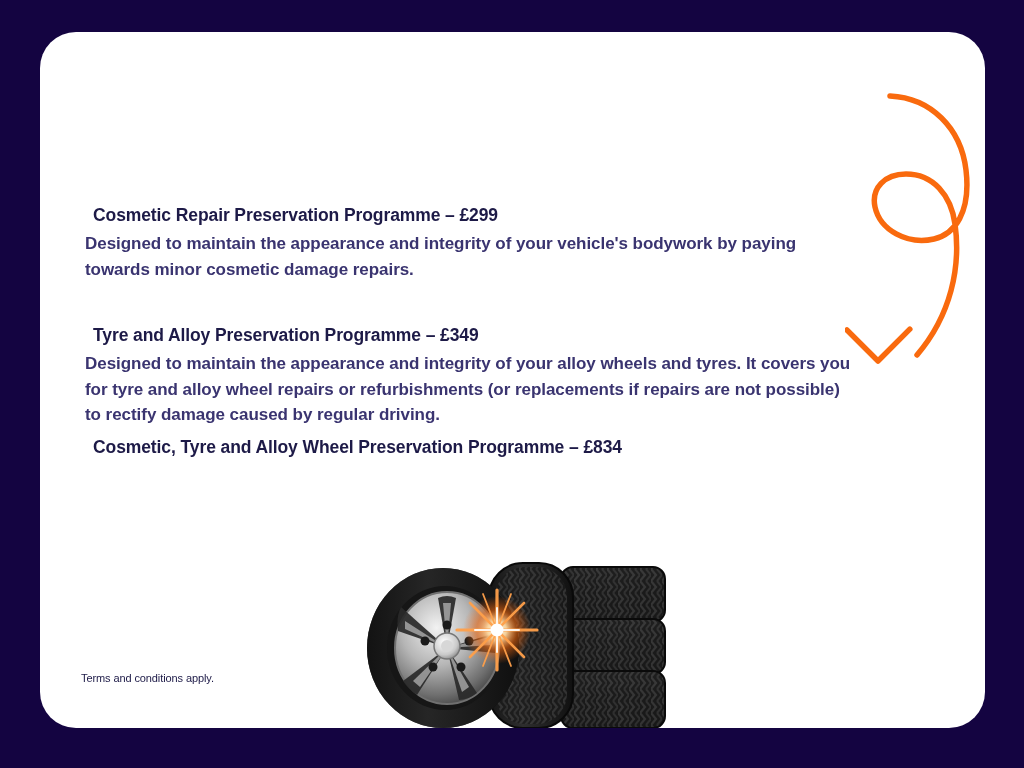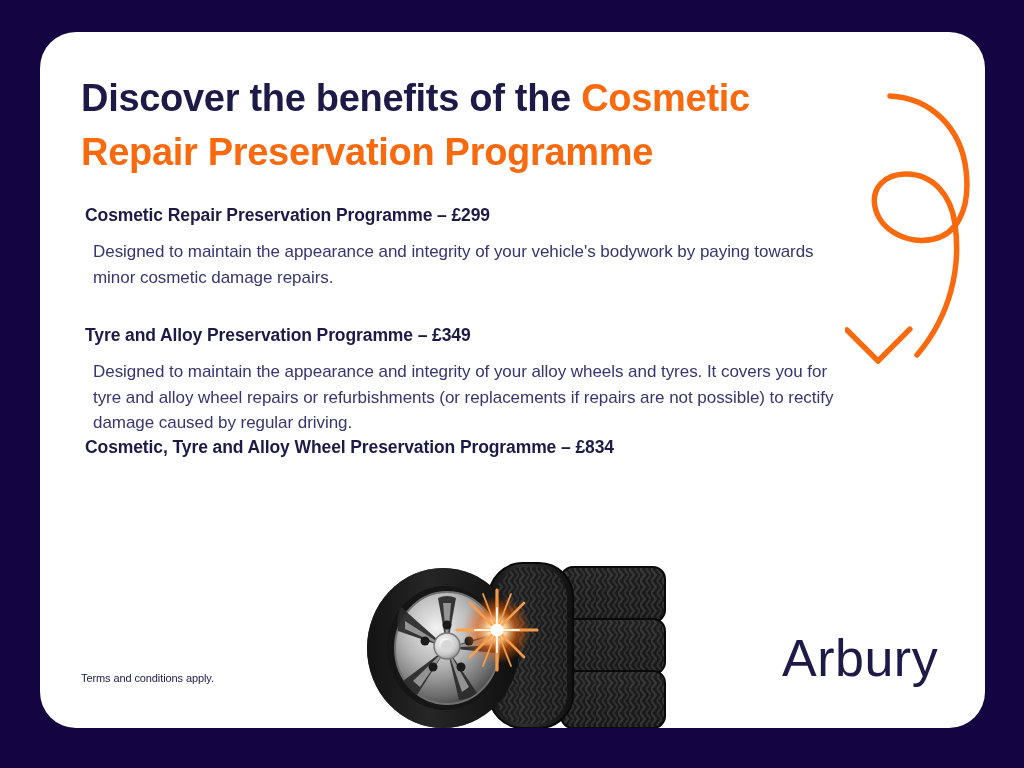--- a/index.html
+++ b/index.html
@@ -51,29 +51,29 @@
     position: absolute;
     left: 41px;
     width: 775px;
   }
   .sec-title {
     font-size: 17.5px;
     font-weight: bold;
     color: #1d1a47;
     line-height: 1.3;
     letter-spacing: -0.1px;
-    margin: 0 0 3px 4px;
+    margin: 0 0 3px 12px;
   }
   .sec-body {
     font-size: 17px;
-    font-weight: normal;
+    font-weight: bold;
     color: #3a3470;
     line-height: 1.52;
     letter-spacing: -0.05px;
-    margin: 12px;
+    margin: 4px;
   }
 
   #section-1 { top: 172px; }
   #section-2 { top: 292px; width: 780px; }
   #section-3 { top: 404px; width: 775px; }
 
   
   #terms {
     position: absolute;
     left: 41px;
@@ -116,42 +116,37 @@
   }
   #tyres svg { display: block; }
 </style>
 </head>
 <body>
 
 <div id="stage">
 
   <div id="card">
 
-    <div id="headline">
-      <span>Discover the benefits of the </span><span class="accent">Cosmetic</span><br>
-      <span class="accent">Repair Preservation Programme</span>
-    </div>
 
     <div class="section" id="section-1">
       <p class="sec-title">Cosmetic Repair Preservation Programme – £299</p>
       <p class="sec-body">Designed to maintain the appearance and integrity of your vehicle's bodywork by paying towards minor cosmetic damage repairs.</p>
     </div>
 
     <div class="section" id="section-2">
       <p class="sec-title">Tyre and Alloy Preservation Programme – £349</p>
       <p class="sec-body">Designed to maintain the appearance and integrity of your alloy wheels and tyres. It covers you for tyre and alloy wheel repairs or refurbishments (or replacements if repairs are not possible) to rectify damage caused by regular driving.</p>
     </div>
 
     <div class="section" id="section-3">
       <p class="sec-title">Cosmetic, Tyre and Alloy Wheel Preservation Programme – £834</p>
     </div>
 
     <div id="terms">Terms and conditions apply.</div>
 
-    <div id="logo">Arbury</div>
 
     <svg id="arrow" viewBox="0 0 160 310">
       <g fill="none" stroke="#f96a0e" stroke-width="5.5" stroke-linecap="round" stroke-linejoin="round">
         <path d="M 45 12
                  C 86 14, 116 44, 121 86
                  C 126 128, 110 150, 89 155
                  C 62 161, 35 146, 30 123
                  C 26 104, 40 90, 61 90
                  C 88 90, 106 111, 110 140
                  C 116 183, 106 231, 72 271"></path>

